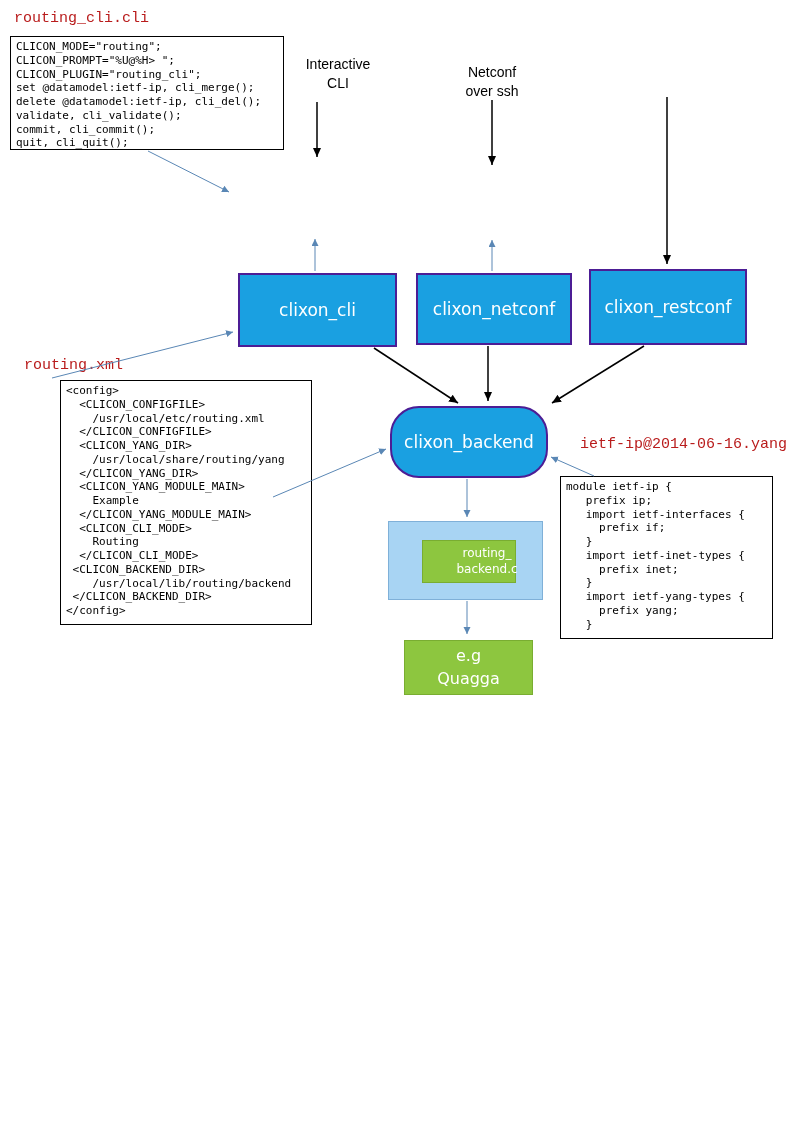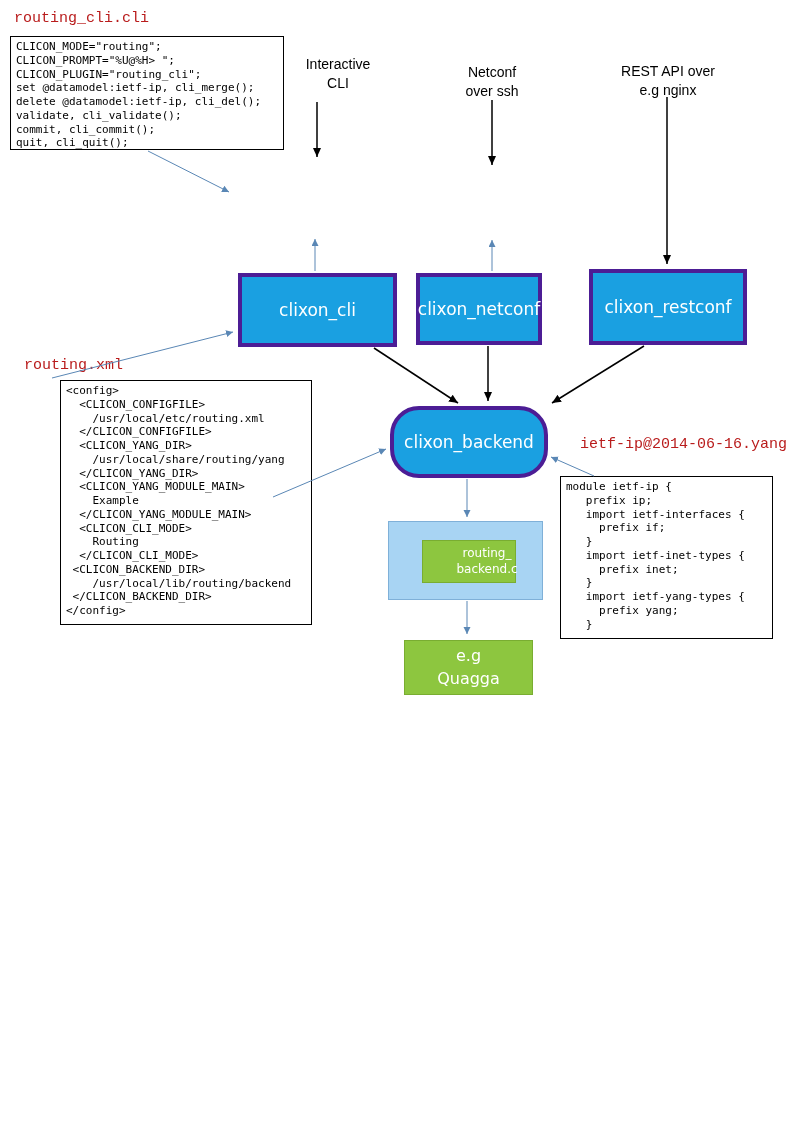--- a/index.html
+++ b/index.html
@@ -6,21 +6,21 @@
   .page{position:relative;width:794px;height:1123px;background:#ffffff;overflow:hidden;
         font-family:"DejaVu Sans",sans-serif;}
   .file-label{position:absolute;font-family:"Liberation Mono",monospace;font-size:15px;color:#b91c1c;white-space:pre;}
   .code-box{position:absolute;margin:0;box-sizing:border-box;border:1px solid #000;background:#fff;
             font-family:"DejaVu Sans Mono",monospace;font-size:11px;line-height:1.25;color:#000;
             padding:3px 5px;white-space:pre;overflow:hidden;}
   .anno{position:absolute;font-family:Liberation Sans, sans-serif;font-size:14px;color:#000;
         text-align:center;white-space:pre-line;line-height:1.35;}
   .node{position:absolute;box-sizing:border-box;display:flex;align-items:center;justify-content:center;
         text-align:center;color:#ffffff;white-space:pre-line;}
-  .blue{background:#1aa0e1;border:4px solid #4c1d95;font-size:17px;}
+  .blue{background:#1aa0e1;border:2px solid #4c1d95;font-size:17px;}
   .container{position:absolute;box-sizing:border-box;background:#a8d4f3;border:1px solid #7fb0d8;}
   .green{background:#8dc63f;border:1px solid #79ad31;}
   .small{font-size:12px;line-height:1.3;}
   .big-green{font-size:16px;line-height:1.4;}
   svg.overlay{position:absolute;left:0;top:0;pointer-events:none;z-index:5;}
 </style>
 </head>
 <body>
 
 <div class="page">
@@ -63,30 +63,28 @@
      prefix inet;
    }
    import ietf-yang-types {
      prefix yang;
    }</pre>
 
   <div class="anno" style="left:280px;top:55px;width:116px;">Interactive
 CLI</div>
   <div class="anno" style="left:438px;top:63px;width:108px;">Netconf
 over ssh</div>
-  <div class="anno" style="left:594px;top:62px;width:148px;">REST API over
-e.g nginx</div>
 
   <div class="container" style="left:388px;top:521px;width:155px;height:79px;">
     <div class="node green small" style="left:33px;top:18px;width:94px;height:43px;padding-left:36px;">routing_
 backend.c</div>
   </div>
 
   <div class="node blue" style="left:238px;top:273px;width:159px;height:74px;">clixon_cli</div>
-  <div class="node blue" style="left:416px;top:273px;width:126px;height:72px;">clixon_netconf</div>
+  <div class="node blue" style="left:416px;top:273px;width:156px;height:72px;">clixon_netconf</div>
   <div class="node blue" style="left:589px;top:269px;width:158px;height:76px;">clixon_restconf</div>
   <div class="node blue" style="left:390px;top:406px;width:158px;height:72px;border-radius:29px;">clixon_backend</div>
   <div class="node green big-green" style="left:404px;top:640px;width:129px;height:55px;">e.g
 Quagga</div>
 
   <svg class="overlay" width="794" height="1123" viewBox="0 0 794 1123">
     <defs>
       <marker id="mBlack" markerWidth="12" markerHeight="10" refX="9" refY="4" orient="auto" markerUnits="userSpaceOnUse">
         <path d="M0,0 L9,4 L0,8 Z" fill="#000000"></path>
       </marker>

